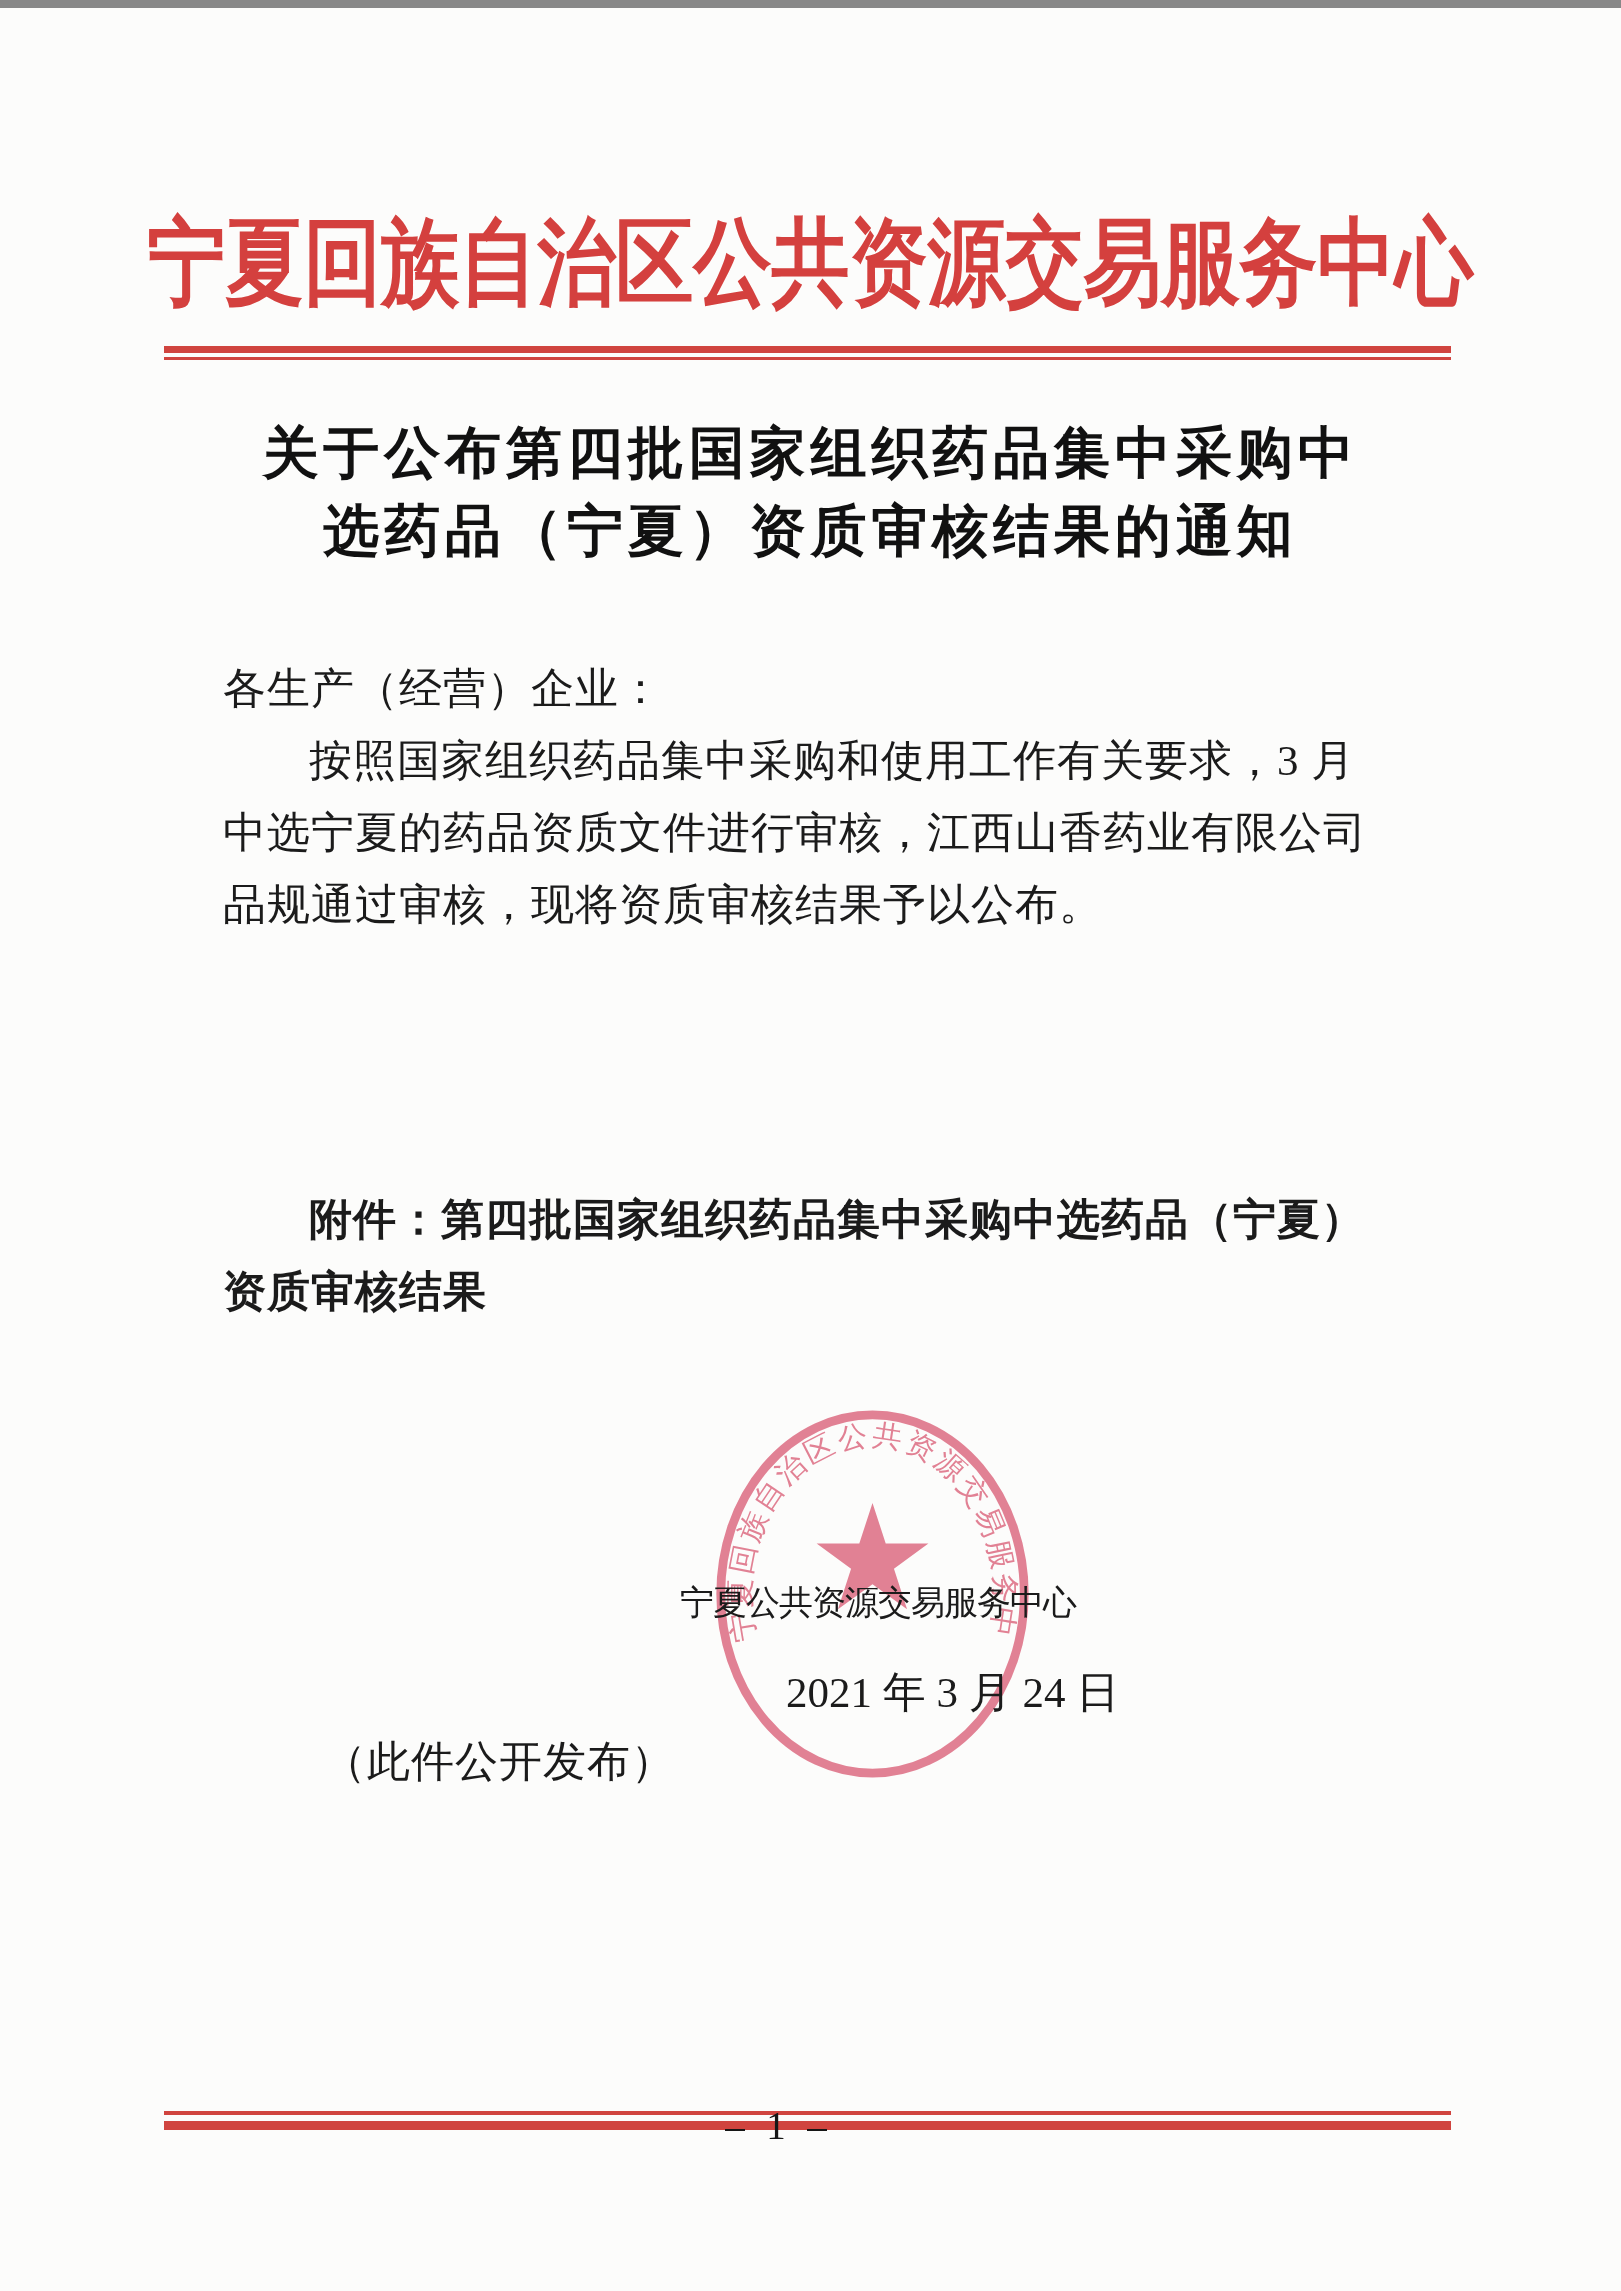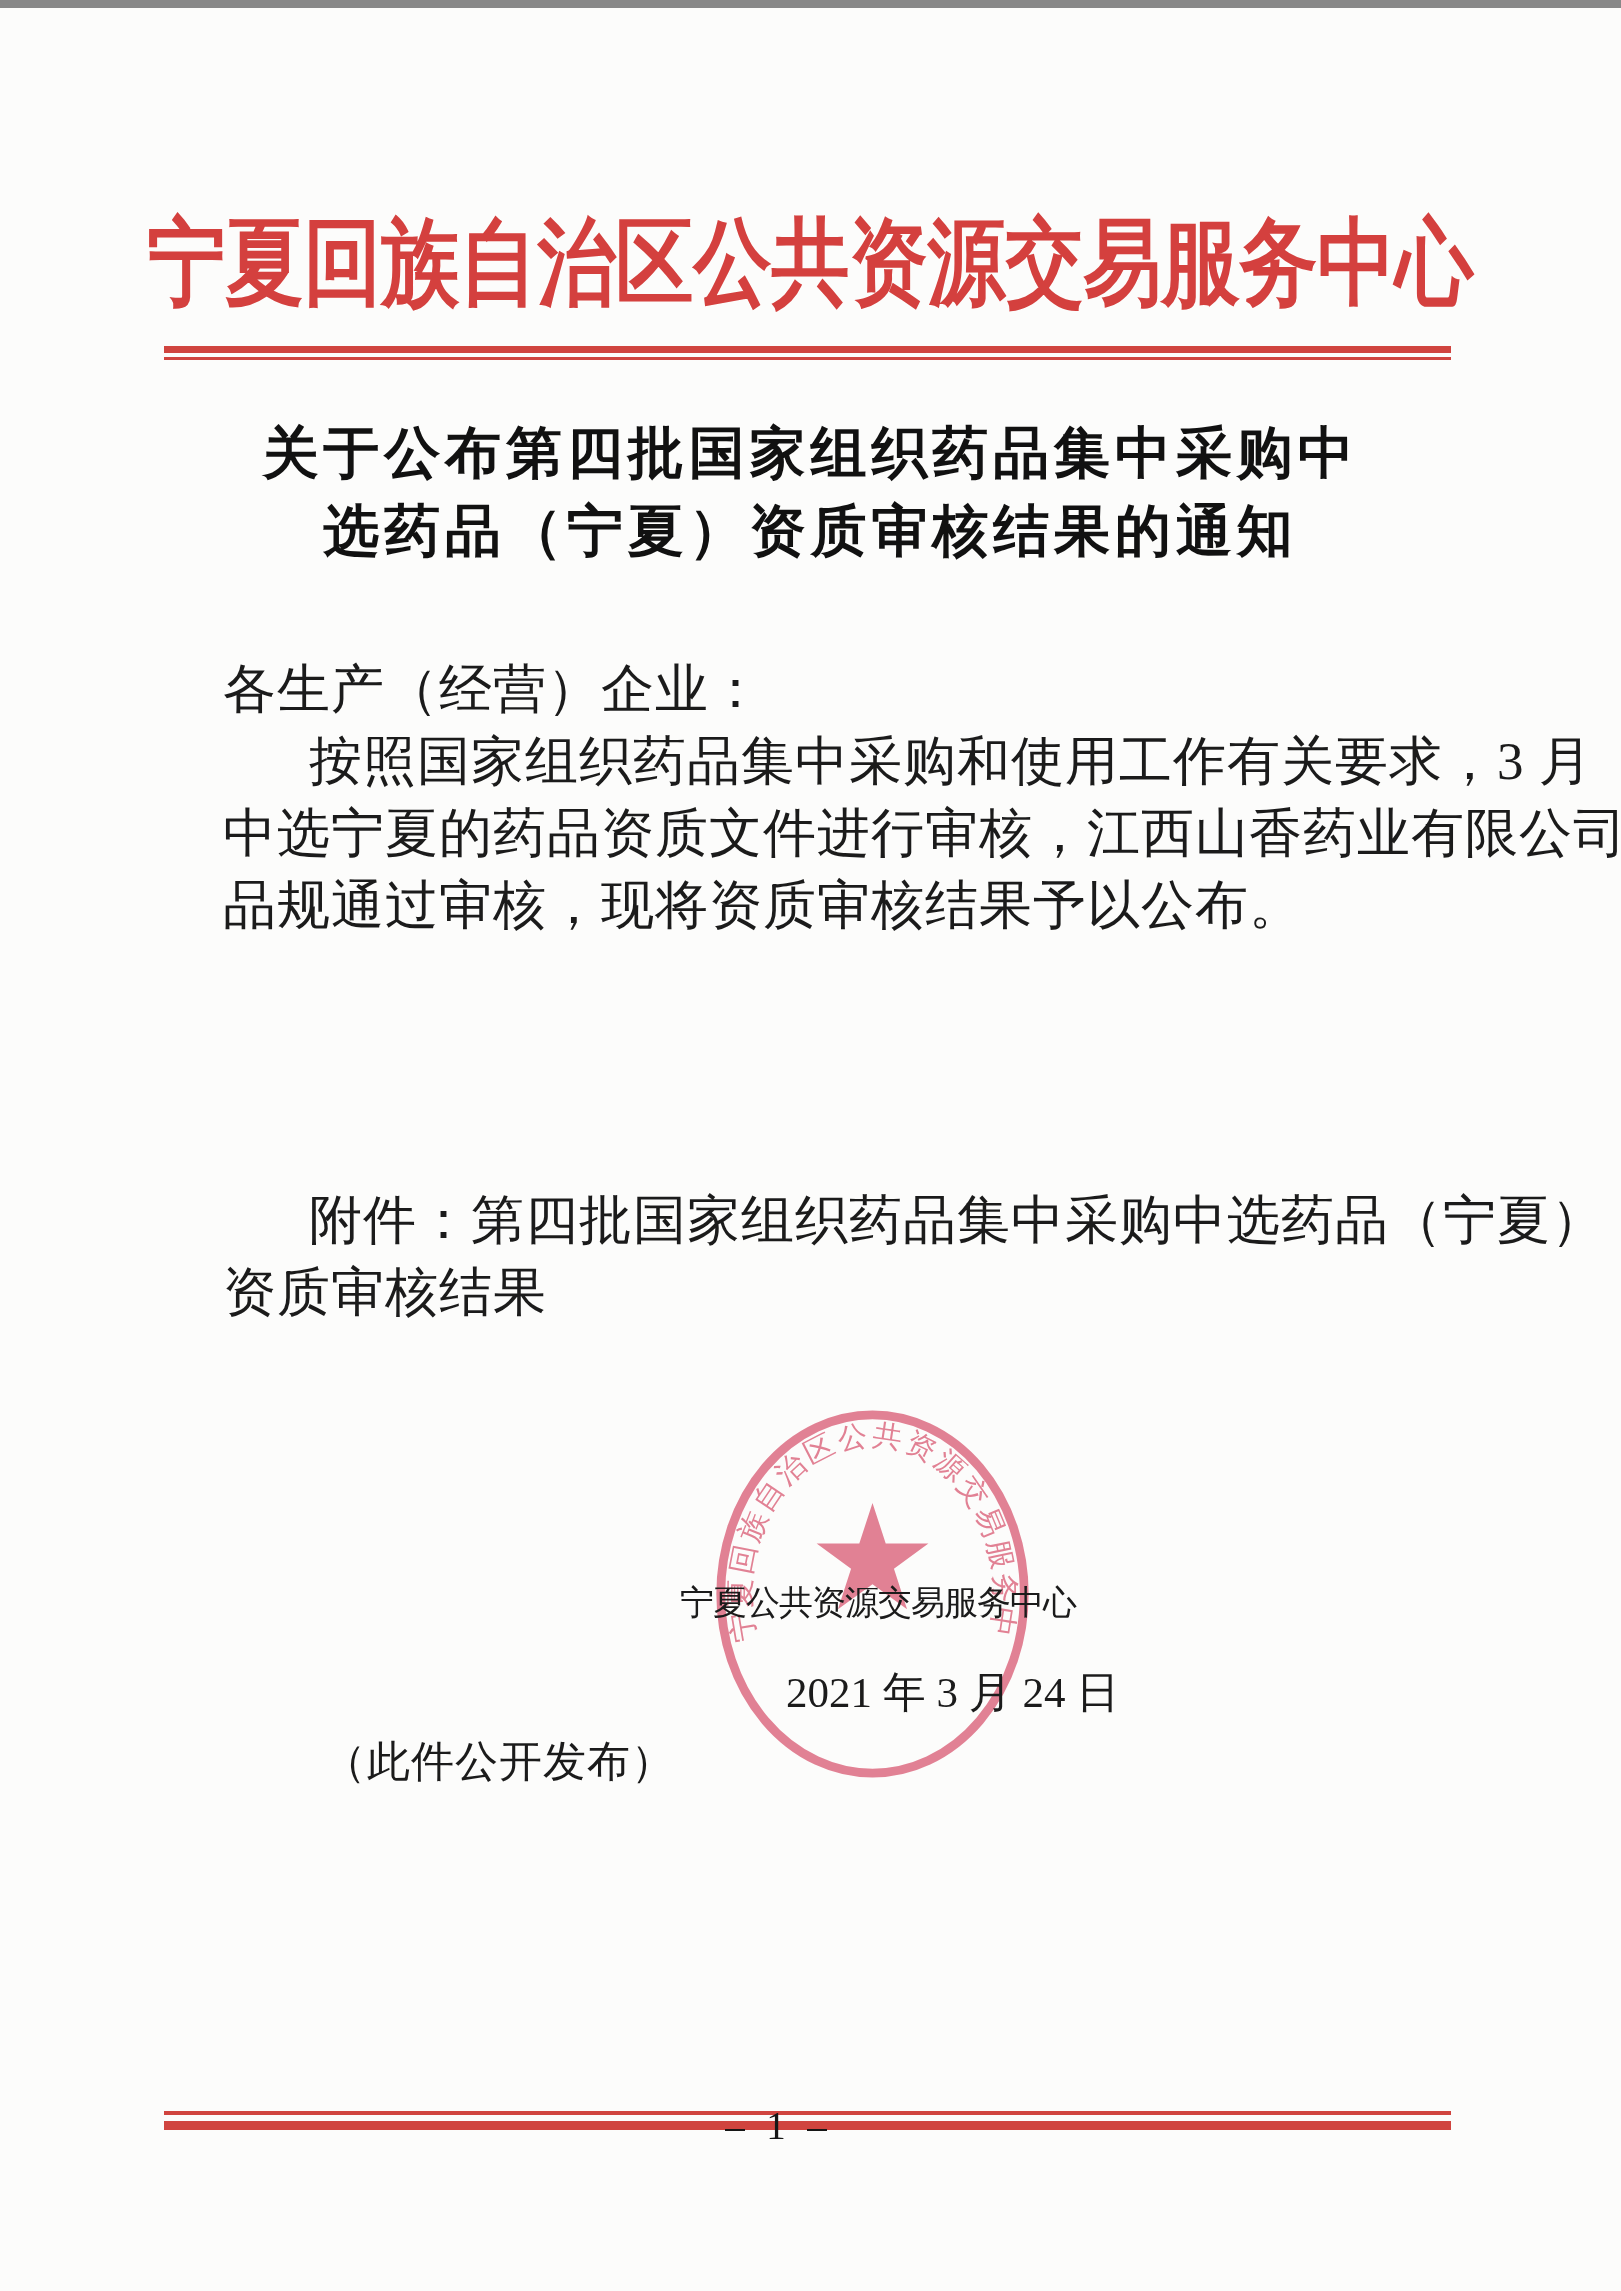--- a/index.html
+++ b/index.html
@@ -42,27 +42,27 @@
     font-weight: bold;
     color: #111;
     letter-spacing: 4.9px;
     line-height: 78px;
   }
   
   .body-block {
     position: absolute;
     left: 223px;
     width: 1166px;
-    font-size: 53px;
+    font-size: 43px;
     letter-spacing: 1px;
   }
   .body-block .line { height: 72px; line-height: 72px; white-space: nowrap; }
   .salutation-block { top: 645px; }
   .indent { text-indent: 86px; }
-  .attachment-block { top: 1176px; }
+  .attachment-block { top: 1176px; font-weight: bold; }
   
   .sig-org  { position: absolute; top: 1572px; left: 680px; font-size: 34px; letter-spacing: -1px; white-space: nowrap; z-index: 3; }
   .sig-date { position: absolute; top: 1656px; left: 786px; font-size: 43px; white-space: nowrap; z-index: 3; }
   .publish-note { position: absolute; top: 1725px; left: 323px; font-size: 43px; letter-spacing: 1px; white-space: nowrap; }
   
   .stamp {
     position: absolute;
     top: 1394px; left: 709px;
     width: 328px; height: 384px;
     z-index: 2;

